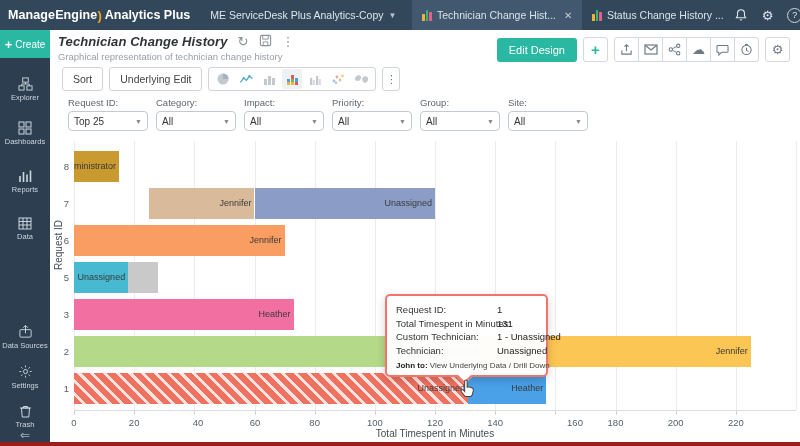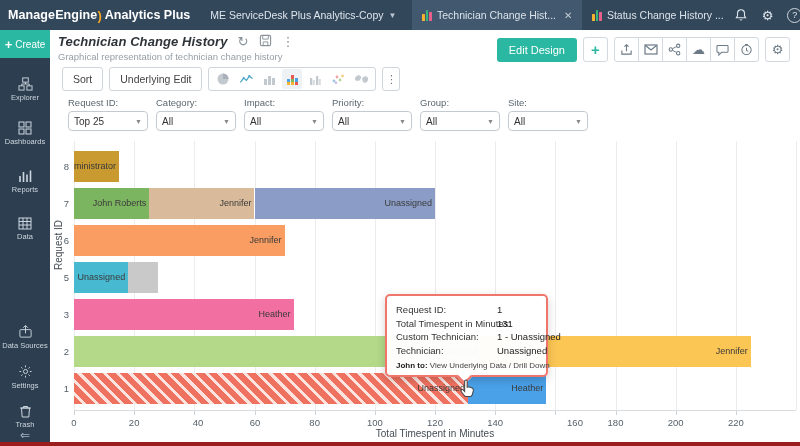--- a/index.html
+++ b/index.html
@@ -410,23 +410,20 @@
         <div class="xtick" style="left: 565.5px; top: 387px;">180</div>
         <div class="tickmark" style="left: 625.667px; top: 381px;"></div>
         <div class="xtick" style="left: 625.667px; top: 387px;">200</div>
         <div class="tickmark" style="left: 685.833px; top: 381px;"></div>
         <div class="xtick" style="left: 685.833px; top: 387px;">220</div>
         <div class="ycat" style="left: 3px; top: 130.5px;">8</div>
         <div class="bar-seg" style="left: 24px; top: 121px; width: 45.125px; background: rgb(200, 154, 48);">
           <div class="bar-lbl">administrator</div>
         </div>
         <div class="ycat" style="left: 3px; top: 167.5px;">7</div>
-        <div class="bar-seg" style="left: 24px; top: 158px; width: 75.2083px; background: rgb(124, 181, 96);">
-          <div class="bar-lbl">John Roberts</div>
-        </div>
         <div class="bar-seg" style="left: 99.2083px; top: 158px; width: 105.292px; background: rgb(217, 187, 156);">
           <div class="bar-lbl">Jennifer</div>
         </div>
         <div class="bar-seg" style="left: 204.5px; top: 158px; width: 180.5px; background: rgb(139, 157, 199);">
           <div class="bar-lbl">Unassigned</div>
         </div>
         <div class="ycat" style="left: 3px; top: 204.5px;">6</div>
         <div class="bar-seg" style="left: 24px; top: 195px; width: 210.583px; background: rgb(249, 157, 98);">
           <div class="bar-lbl">Jennifer</div>
         </div>

